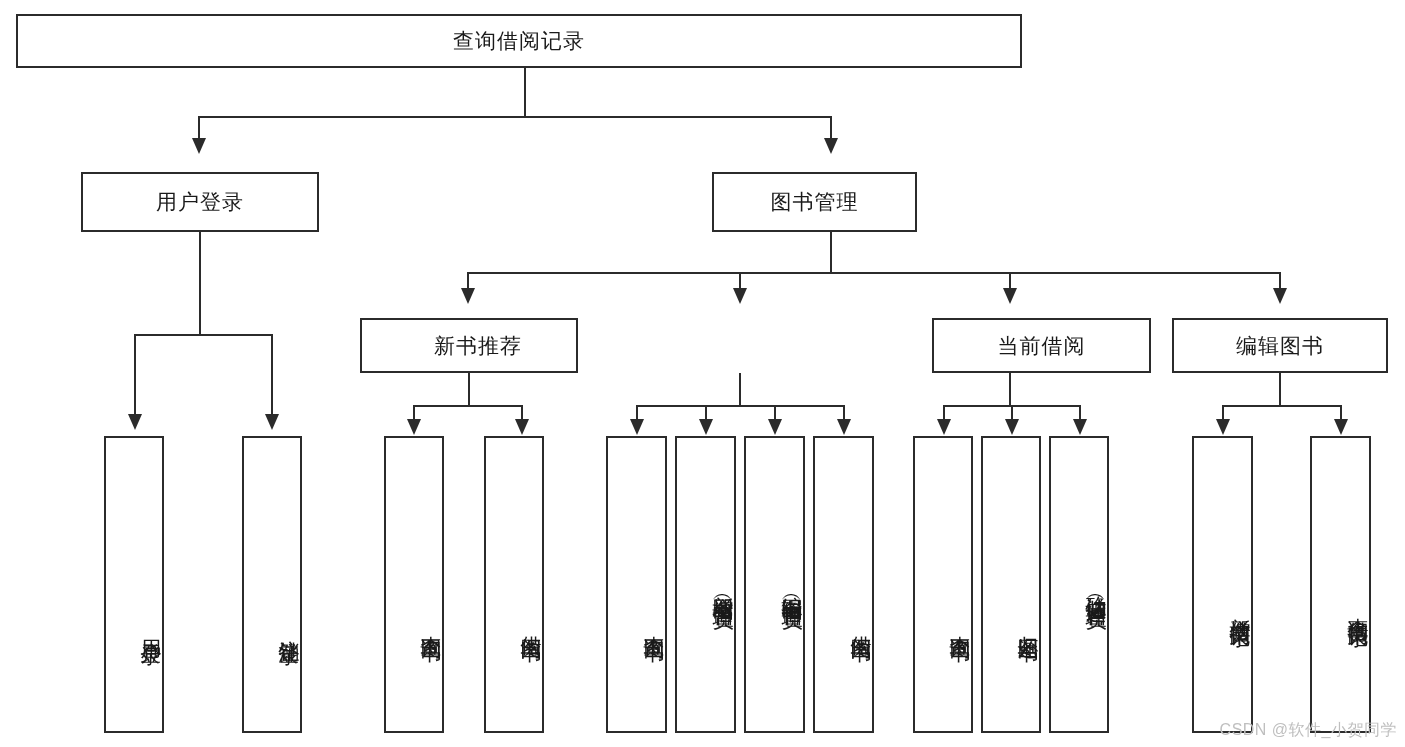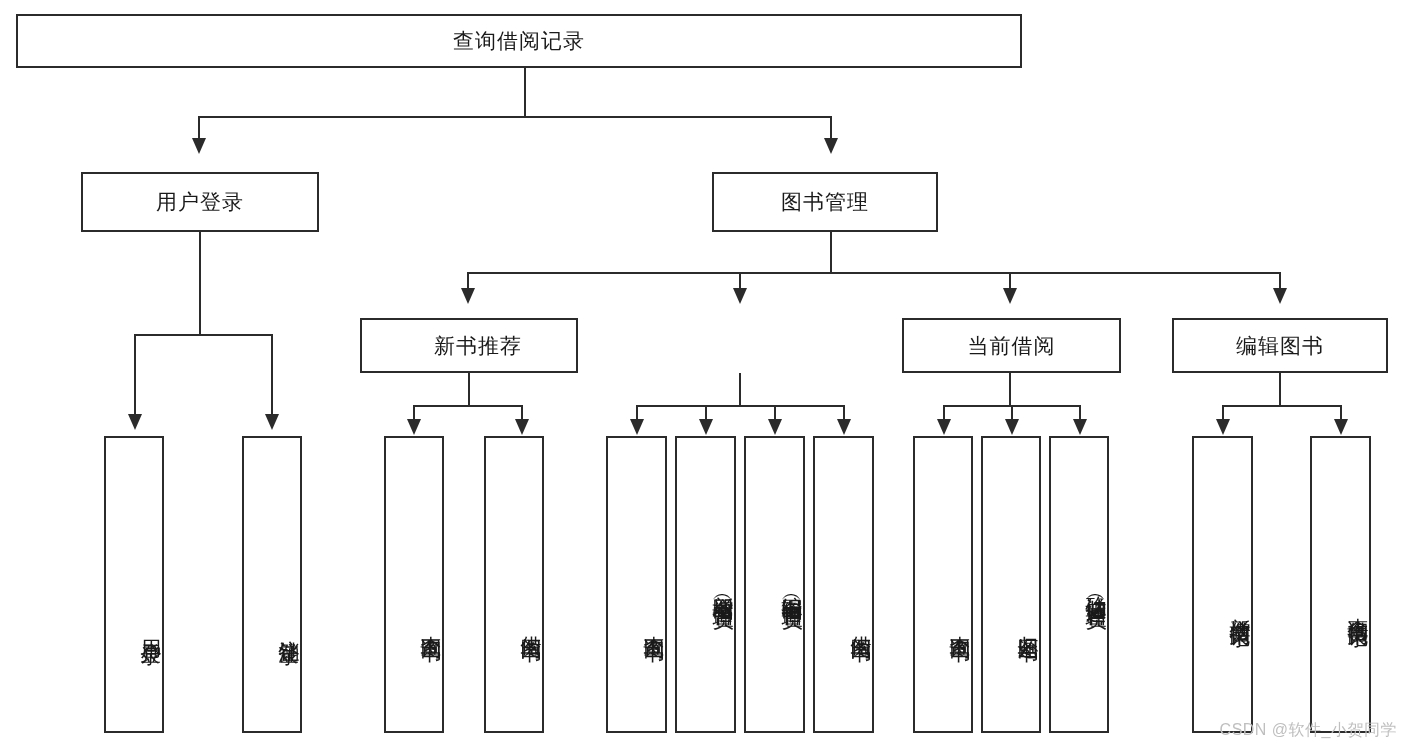--- a/index.html
+++ b/index.html
@@ -84,21 +84,21 @@
 
   <div class="edge h" style="left:198px; top:116px; width:634px;"></div>
   <div class="edge v" style="left:198px; top:116px; height:24px;"></div>
   <div class="arrow" style="left:192px; top:138px;"></div>
   <div class="edge v" style="left:830px; top:116px; height:24px;"></div>
   <div class="arrow" style="left:824px; top:138px;"></div>
 
   <div class="node horiz" style="left:81px; top:172px; width:238px; height:60px;">
     <span class="node-title">用户登录</span>
   </div>
-  <div class="node horiz" style="left:712px; top:172px; width:226px; height:60px;">
+  <div class="node horiz" style="left:712px; top:172px; width:205px; height:60px;">
     <span class="node-title">图书管理</span>
   </div>
 
   <div class="edge v" style="left:199px; top:232px; height:104px;"></div>
   <div class="edge h" style="left:134px; top:334px; width:138px;"></div>
   <div class="edge v" style="left:134px; top:334px; height:82px;"></div>
   <div class="arrow" style="left:128px; top:414px;"></div>
   <div class="edge v" style="left:271px; top:334px; height:82px;"></div>
   <div class="arrow" style="left:265px; top:414px;"></div>
 
@@ -109,21 +109,21 @@
   <div class="edge v" style="left:739px; top:272px; height:18px;"></div>
   <div class="arrow" style="left:733px; top:288px;"></div>
   <div class="edge v" style="left:1009px; top:272px; height:18px;"></div>
   <div class="arrow" style="left:1003px; top:288px;"></div>
   <div class="edge v" style="left:1279px; top:272px; height:18px;"></div>
   <div class="arrow" style="left:1273px; top:288px;"></div>
 
   <div class="node horiz" style="left:360px; top:318px; width:218px; height:55px;padding-left:18px;">
     <span class="node-title">新书推荐</span>
   </div>
-  <div class="node horiz" style="left:902px; top:318px; width:219px; height:55px;">
+  <div class="node horiz" style="left:932px; top:318px; width:219px; height:55px;">
     <span class="node-title">当前借阅</span>
   </div>
   <div class="node horiz" style="left:1172px; top:318px; width:216px; height:55px;">
     <span class="node-title">编辑图书</span>
   </div>
 
   <div class="edge v" style="left:468px; top:373px; height:34px;"></div>
   <div class="edge h" style="left:413px; top:405px; width:110px;"></div>
   <div class="edge v" style="left:413px; top:405px; height:16px;"></div>
   <div class="arrow" style="left:407px; top:419px;"></div>

